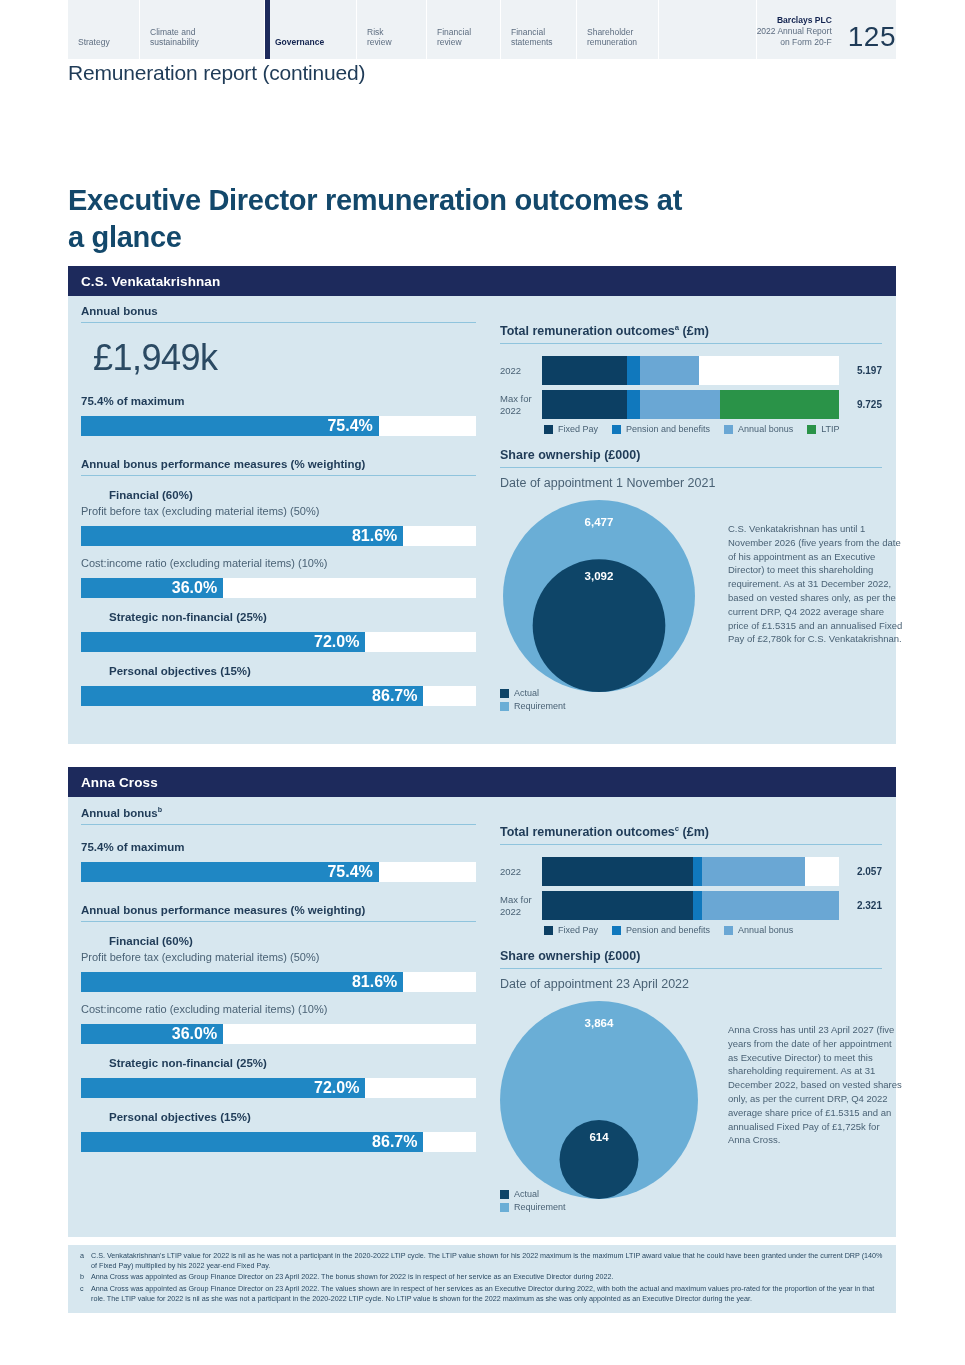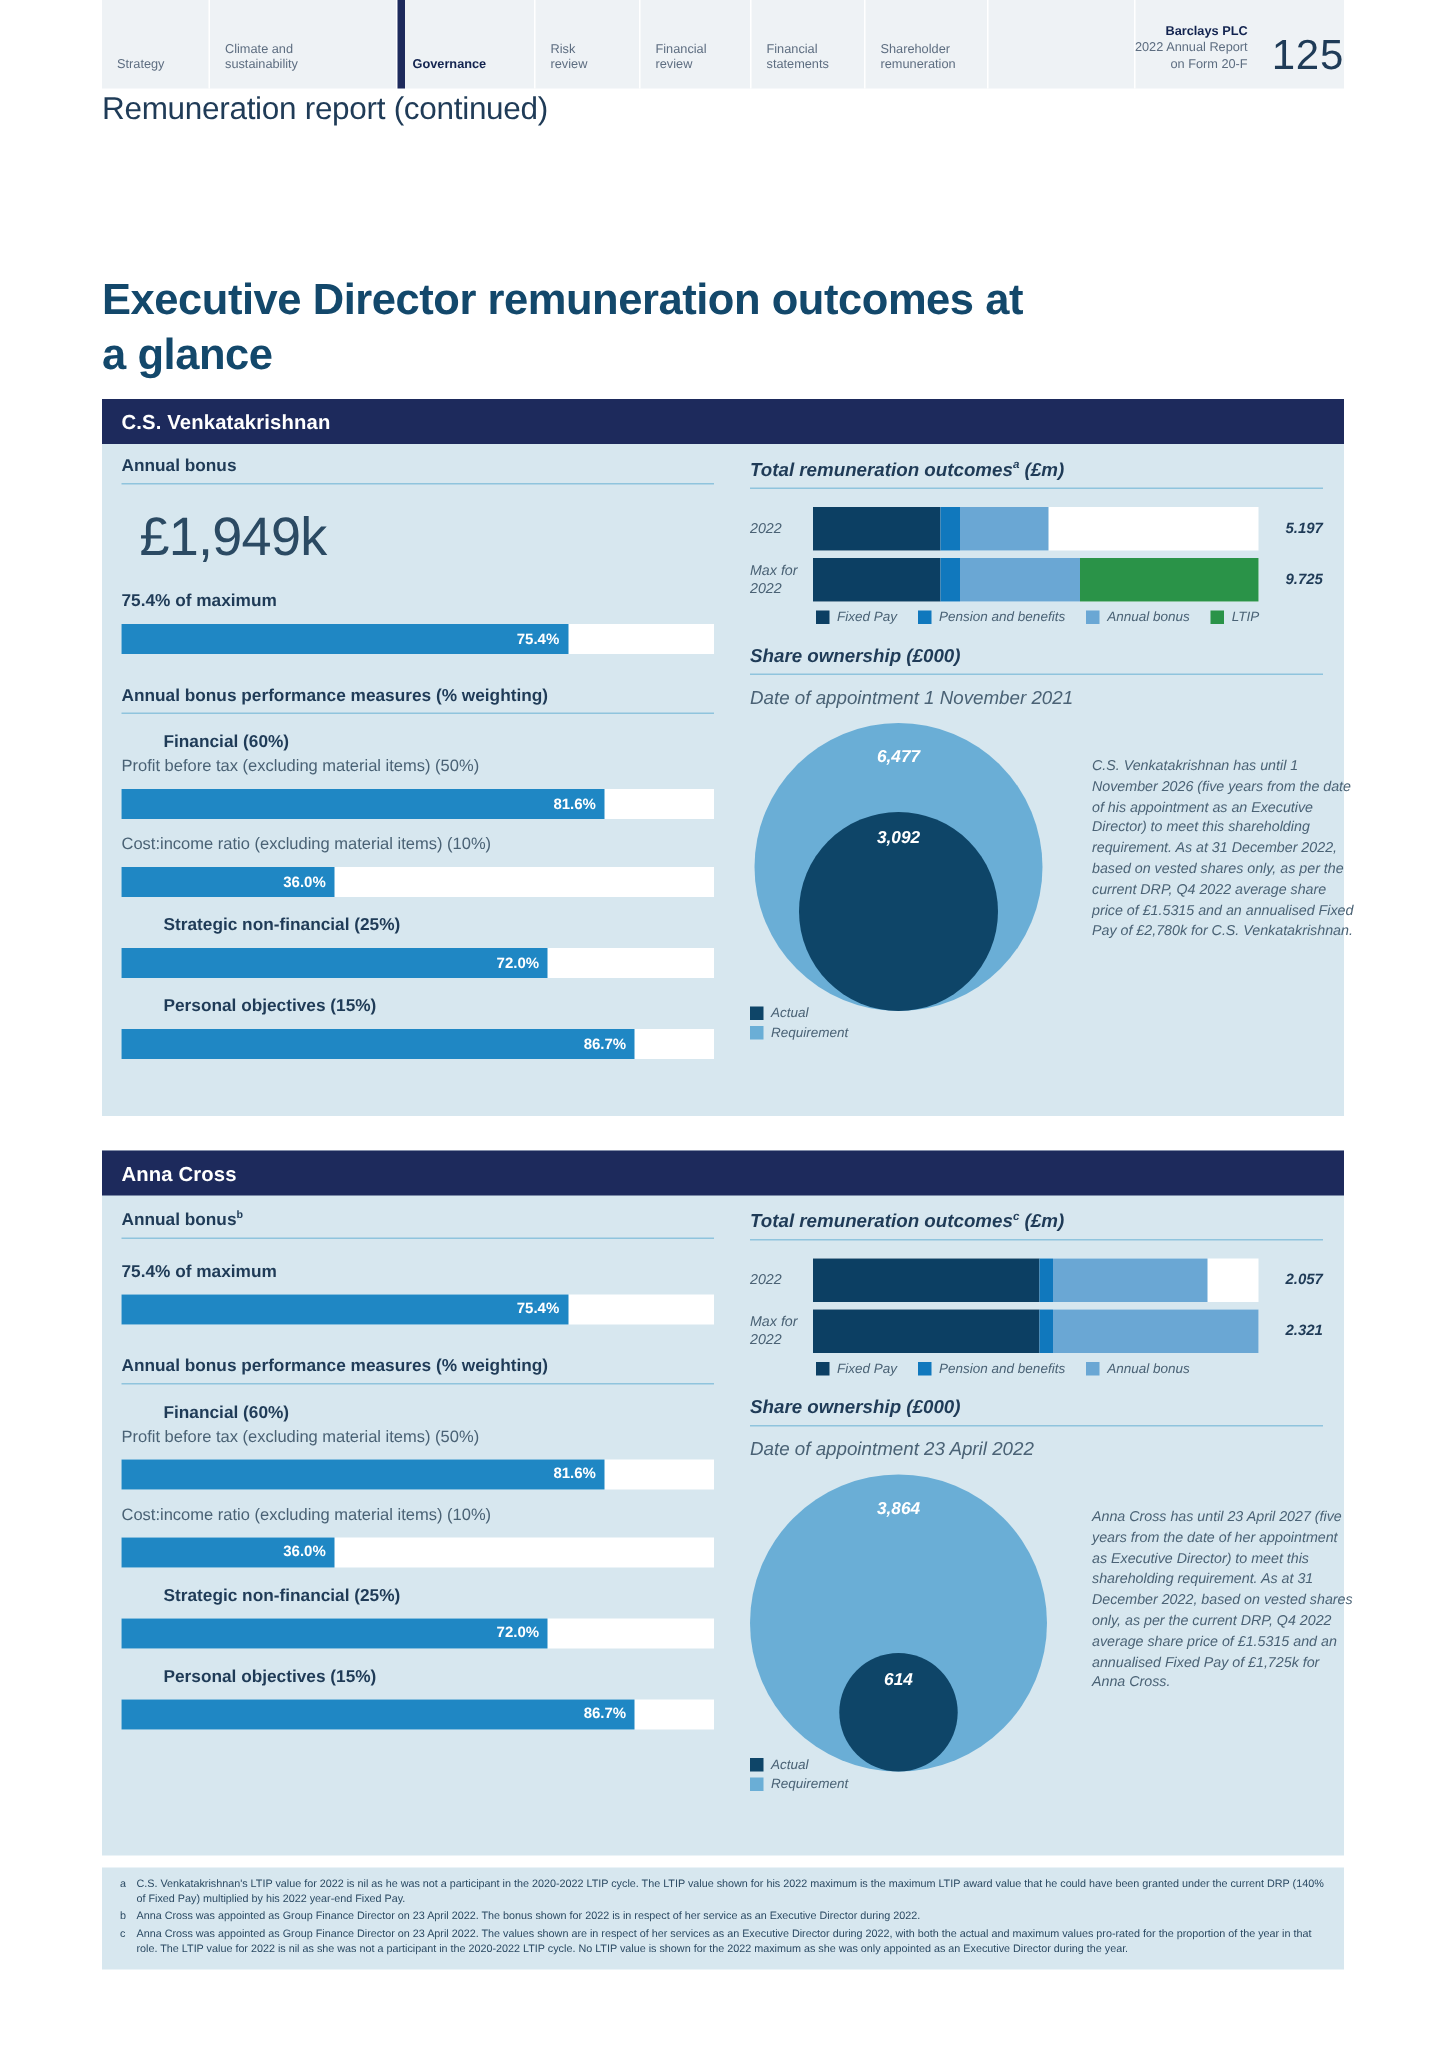--- a/index.html
+++ b/index.html
@@ -103,21 +103,21 @@
   }
   .panel-title-bar .panel-title {
     color: #ffffff;
     font-size: 13.5px;
     font-weight: bold;
     letter-spacing: 0.1px;
   }
 
   .panel-body { display: flex; padding: 0; }
   .col-left  { width: 418px; padding: 9px 0 0 13px; }
-  .col-right { width: 410px; padding: 9px 14px 0 14px; font-style: italic; }
+  .col-right { width: 410px; padding: 27px 14px 0 14px; }
 
   
   .sec-head {
     font-size: 11.5px;
     font-weight: bold;
     color: #1f3b57;
     padding-bottom: 5px;
     border-bottom: 1.5px solid #8fc4dd;
     width: 395px;
   }
@@ -150,21 +150,21 @@
     position: absolute;
     left: 0; top: 0; bottom: 0;
     background: #1f87c4;
     display: flex;
     align-items: center;
     justify-content: flex-end;
     padding-right: 6px;
   }
   .bar-fill span {
     color: #ffffff;
-    font-size: 10px;
+    font-size: 16px;
     font-weight: bold;
   }
 
   .measure-sub {
     font-size: 11px;
     color: #4a6275;
     margin-top: 11px;
   }
   .measure-head {
     font-size: 11.5px;

